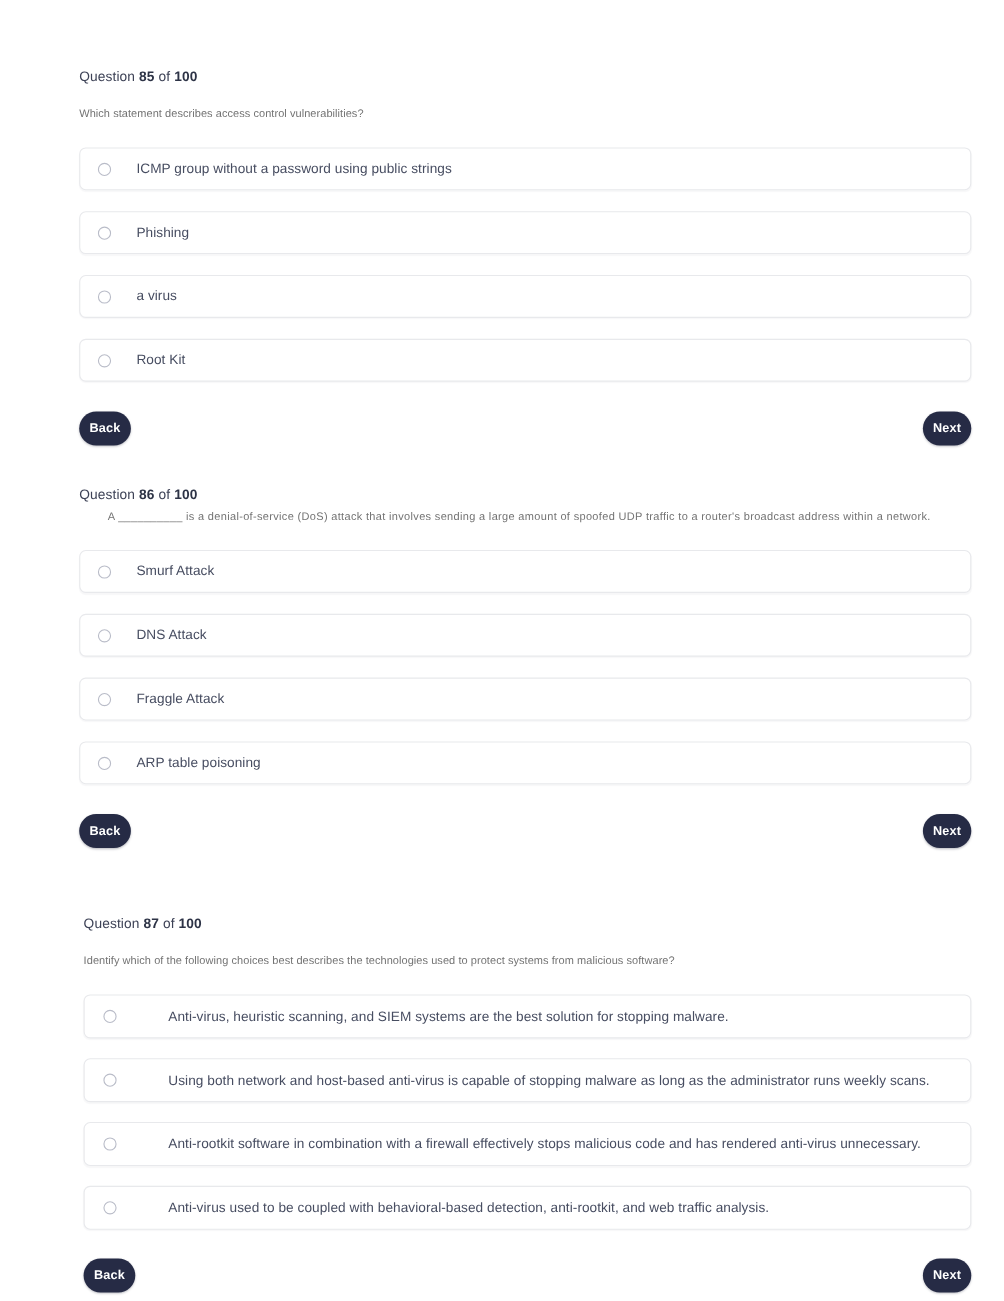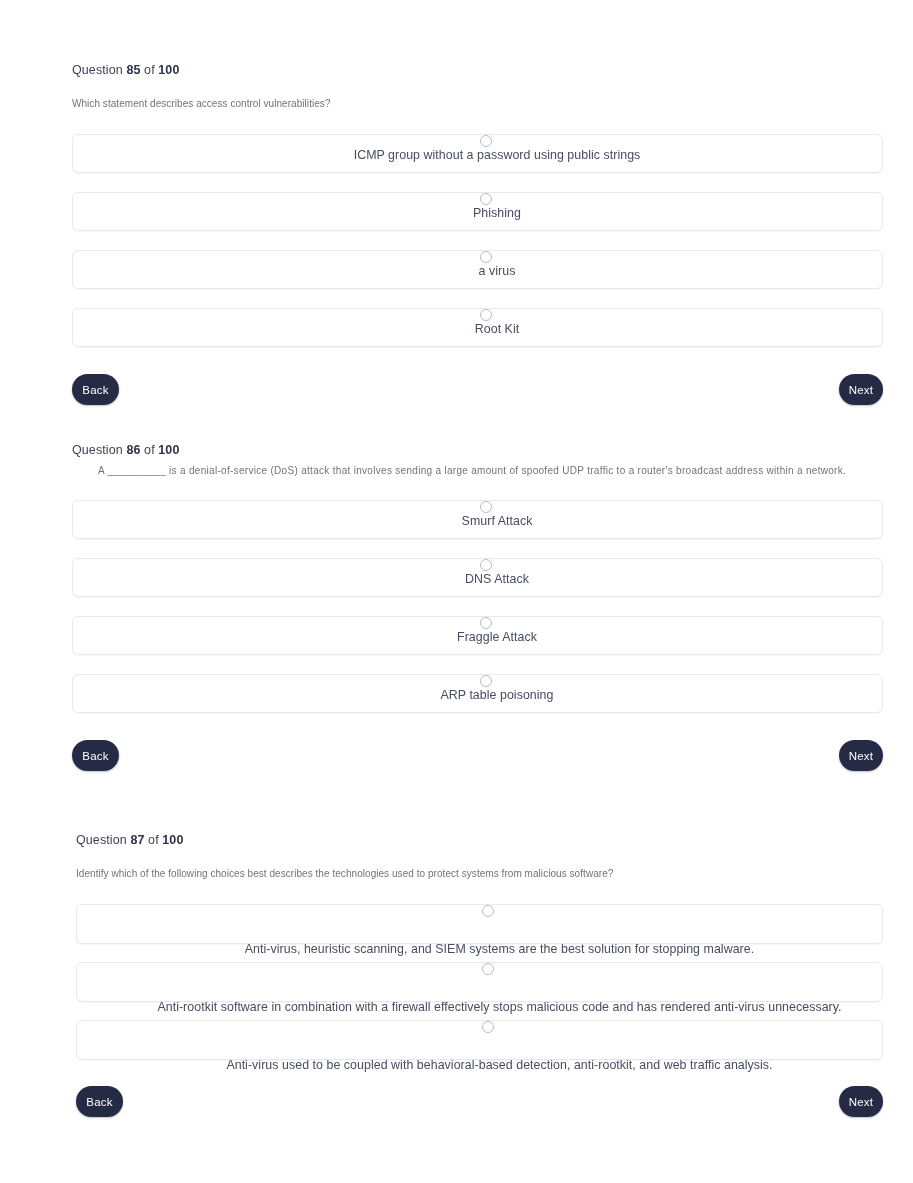--- a/index.html
+++ b/index.html
@@ -59,21 +59,20 @@
 
   .option {
     display: flex;
     align-items: center;
     background: #ffffff;
     border: 1px solid #e8e9ec;
     border-radius: 6px;
     box-sizing: border-box;
     box-shadow: 0 1px 1px rgba(27, 31, 59, 0.035);
     cursor: pointer;
-    flex-direction: column;
   }
 
   .radio {
     flex: 0 0 auto;
     width: 12px;
     height: 12px;
     border: 1.2px solid #b9bcc8;
     border-radius: 50%;
     background: #fff;
     box-sizing: border-box;
@@ -113,21 +112,21 @@
   .btn {
     position: absolute;
     top: 0;
     display: flex;
     align-items: center;
     justify-content: center;
     height: 31px;
     background: #262b45;
     color: #ffffff;
     font-size: 11.5px;
-    font-weight: 400;
+    font-weight: 700;
     letter-spacing: .2px;
     border: none;
     border-radius: 999px;
     cursor: pointer;
     font-family: "Liberation Sans", sans-serif;
     box-shadow: 0 1px 2px rgba(20, 24, 45, 0.28);
   }
   .btn-back { left: 0;  width: 47px; }
   .btn-next { right: 0; width: 44px; }
 
@@ -206,20 +205,24 @@
     </div>
     <div class="q-text" style="margin-top:16px;">Identify which of the following choices best describes the technologies used to protect systems from malicious software?</div>
 
     <ul class="options" style="margin-top:20px; width:807px;">
       <li class="option">
         <span class="radio"></span>
         <span class="option-label">Anti-virus, heuristic scanning, and SIEM systems are the best solution for stopping malware.</span>
       </li>
       <li class="option">
         <span class="radio"></span>
+        <span class="option-label">Using both network and host-based anti-virus is capable of stopping malware as long as the administrator runs weekly scans.</span>
+      </li>
+      <li class="option">
+        <span class="radio"></span>
         <span class="option-label">Anti-rootkit software in combination with a firewall effectively stops malicious code and has rendered anti-virus unnecessary.</span>
       </li>
       <li class="option">
         <span class="radio"></span>
         <span class="option-label">Anti-virus used to be coupled with behavioral-based detection, anti-rootkit, and web traffic analysis.</span>
       </li>
     </ul>
 
     <div class="navrow" style="margin-top:26px; width:807px;">
       <button class="btn btn-back">Back</button>

